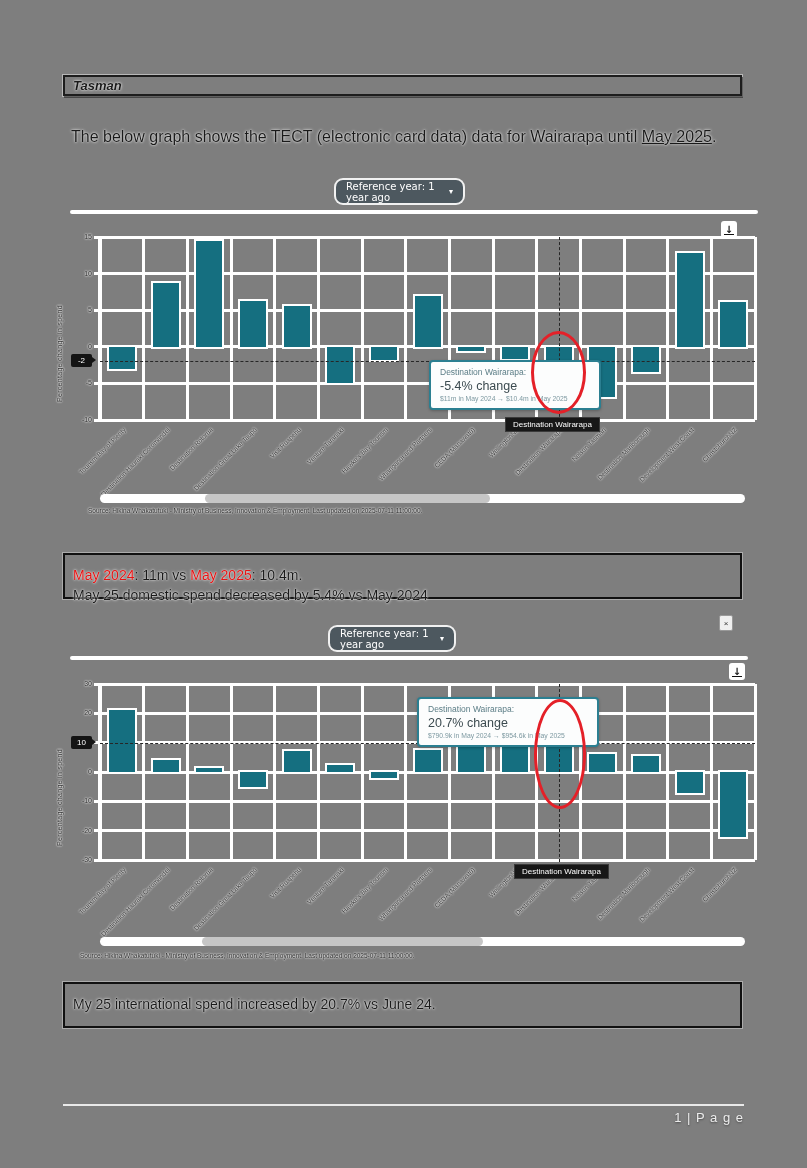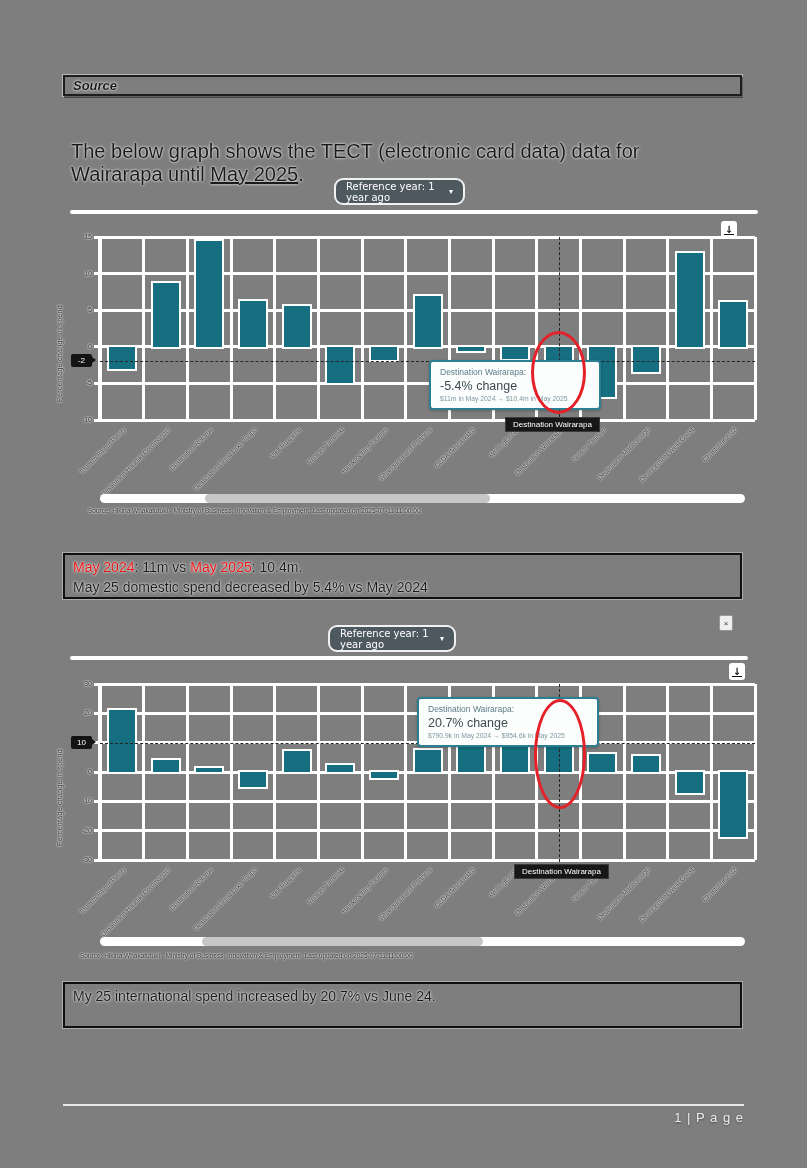--- a/index.html
+++ b/index.html
@@ -6,21 +6,21 @@
   .page{position:relative;width:807px;height:1168px;background:#7e7e7e;overflow:hidden;
         font-family:"Liberation Sans",sans-serif;color:#1a1a1a;}
   .engraved{text-shadow:0 0 3px rgba(255,255,255,.95),0 0 1px rgba(255,255,255,.9);}
 
   
   .spend-box{position:absolute;left:63px;top:75px;width:679px;height:21px;
              border:2px solid #1d1d1d;box-shadow:1px 2px 0 rgba(25,25,25,.55),0 0 0 1px rgba(255,255,255,.45);
              display:flex;align-items:center;padding-left:8px;box-sizing:border-box;}
   .spend-box span{font-style:italic;font-weight:bold;font-size:13px;}
 
-  .intro{position:absolute;left:71px;top:120px;width:660px;font-size:20px;}
+  .intro{position:absolute;left:71px;top:112px;width:660px;font-size:16px;}
   .intro .ul{text-decoration:underline;}
 
   
   .ref-btn{position:absolute;height:23px;background:#4d585f;border-radius:7px;
            box-shadow:0 0 0 2px #f1f1f1;color:#fff;font-size:10px;
            display:flex;align-items:center;justify-content:center;gap:5px;padding:0 10px;box-sizing:border-box;
            font-family:"DejaVu Sans",sans-serif;}
   .btn1{left:336px;top:180px;width:127px;}
   .btn2{left:330px;top:627px;width:124px;}
   .caret{font-size:8px;}
@@ -88,39 +88,39 @@
   .sb-thumb{position:absolute;top:0;height:9px;background:#c6c6c6;border-radius:5px;}
   .th1{left:105px;width:285px;}
   .th2{left:102px;width:281px;}
   .source{position:absolute;font-size:6.5px;color:#2e2e2e;text-shadow:0 0 2px #fff,0 0 2px #fff;}
   .src1{left:88px;top:507px;}
   .src2{left:80px;top:952px;}
 
   
   .callout{position:absolute;left:63px;width:679px;height:46px;border:2px solid #101010;
            box-shadow:0 0 0 1px rgba(255,255,255,.35);box-sizing:border-box;
-           padding:2px 8px;font-size:14px;line-height:20px;}
+           padding:10px 8px;font-size:14px;line-height:20px;}
   .c1{top:553px;}
   .c2{top:982px;}
   .red{color:#e51313;}
 
   .xbox{position:absolute;left:719px;top:615px;width:12px;height:14px;background:#efefef;border:1px solid #999;
         border-radius:2px;font-size:8px;color:#333;display:flex;align-items:center;justify-content:center;}
 
   .footer-line{position:absolute;left:63px;top:1104px;width:681px;height:2px;background:#e9e9e9;}
   .footer-text{position:absolute;left:520px;top:1110px;width:224px;text-align:right;font-size:13px;
                color:#ececec;text-shadow:0 1px 2px #4a4a4a;letter-spacing:1px;}
 </style>
 </head>
 <body>
 
 <div class="page">
 
   <div class="spend-box">
-    <span class="engraved">Source</span>
+    <span class="engraved">Tasman</span>
   </div>
 
   <p class="intro engraved"><span>The below graph shows the TECT (electronic card data) data for Wairarapa until </span><span class="ul">May 2025</span><span>.</span></p>
 
   <div class="ref-btn btn1">
     <span>Reference year: 1 year ago</span>
     <span class="caret">▾</span>
   </div>
   <div class="chart-strip s1"></div>
   <div class="dl d1">

